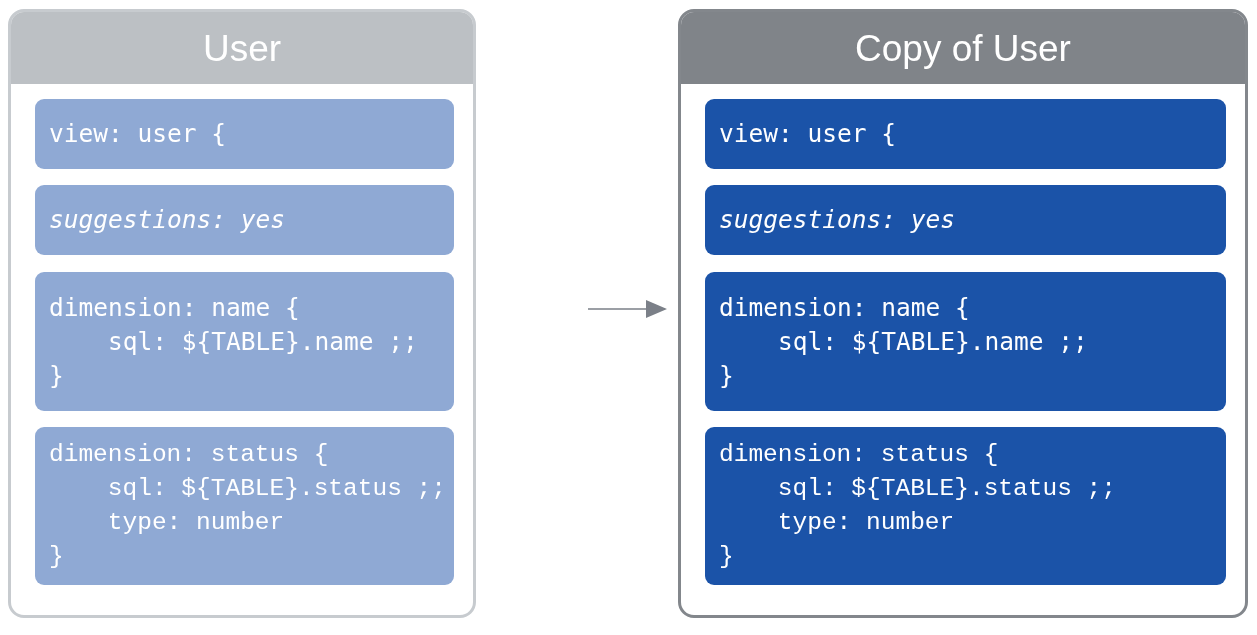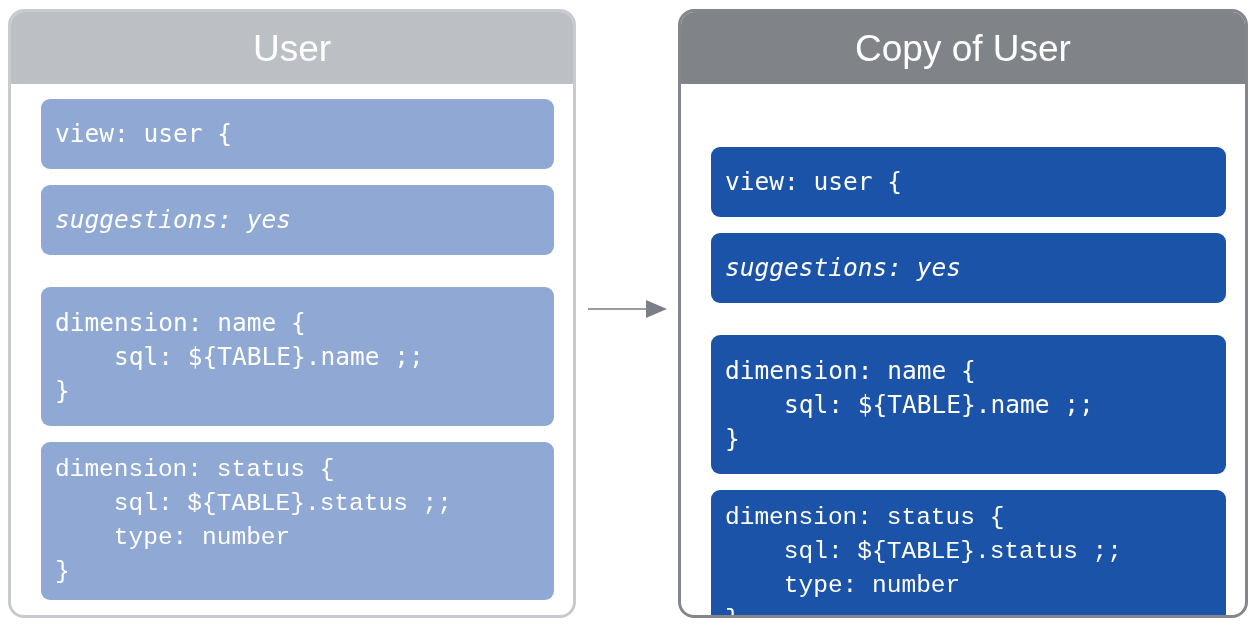--- a/index.html
+++ b/index.html
@@ -26,28 +26,27 @@
     height: 609px;
     border-radius: 16px;
     box-sizing: border-box;
     background: #ffffff;
     overflow: hidden;
     display: flex;
     flex-direction: column;
   }
   .card-source {
     left: 8px;
-    width: 568px;
+    width: 468px;
     border: 3px solid #c7cbcf;
   }
   .card-copy {
     left: 678px;
     width: 570px;
     border: 3px solid #83878c;
-    gap: 48px;
   }
 
   .card-header {
     height: 72px;
     flex: 0 0 72px;
     display: flex;
     align-items: center;
     justify-content: center;
   }
   .card-source .card-header { background: #bcc0c4; }
@@ -59,21 +58,21 @@
     line-height: 1;
     font-weight: 400;
     letter-spacing: 0px;
     font-family: "Liberation Sans", sans-serif;
     white-space: nowrap;
   }
 
   .card-body {
     flex: 1 1 auto;
     position: relative;
-    padding: 15px 19px 16px 30px;
+    padding: 15px 19px 16px 24px;
     box-sizing: border-box;
     display: flex;
     flex-direction: column;
   }
 
   
   .code-block {
     border-radius: 9px;
     box-sizing: border-box;
     color: #ffffff;
@@ -88,21 +87,21 @@
     overflow: hidden;
   }
   .card-source .code-block { background: #8fa9d4; }
   .card-copy   .code-block { background: #1b53a8; }
 
   .gap-sm { height: 16px; flex: 0 0 16px; }
   .gap-md { height: 17px; flex: 0 0 17px; }
 
   .blk-view        { flex: 0 0 70px; }
   .blk-suggestions { flex: 0 0 70px; font-style: italic; }
-  .blk-dim-name    { flex: 0 0 139px; margin-top: 15px; }
+  .blk-dim-name    { flex: 0 0 139px; }
   .blk-dim-status  { flex: 0 0 158px; font-family: Liberation Mono, monospace; }
 
   
   .arrow {
     position: absolute;
     left: 588px;
     top: 297px;
     width: 80px;
     height: 24px;
   }

